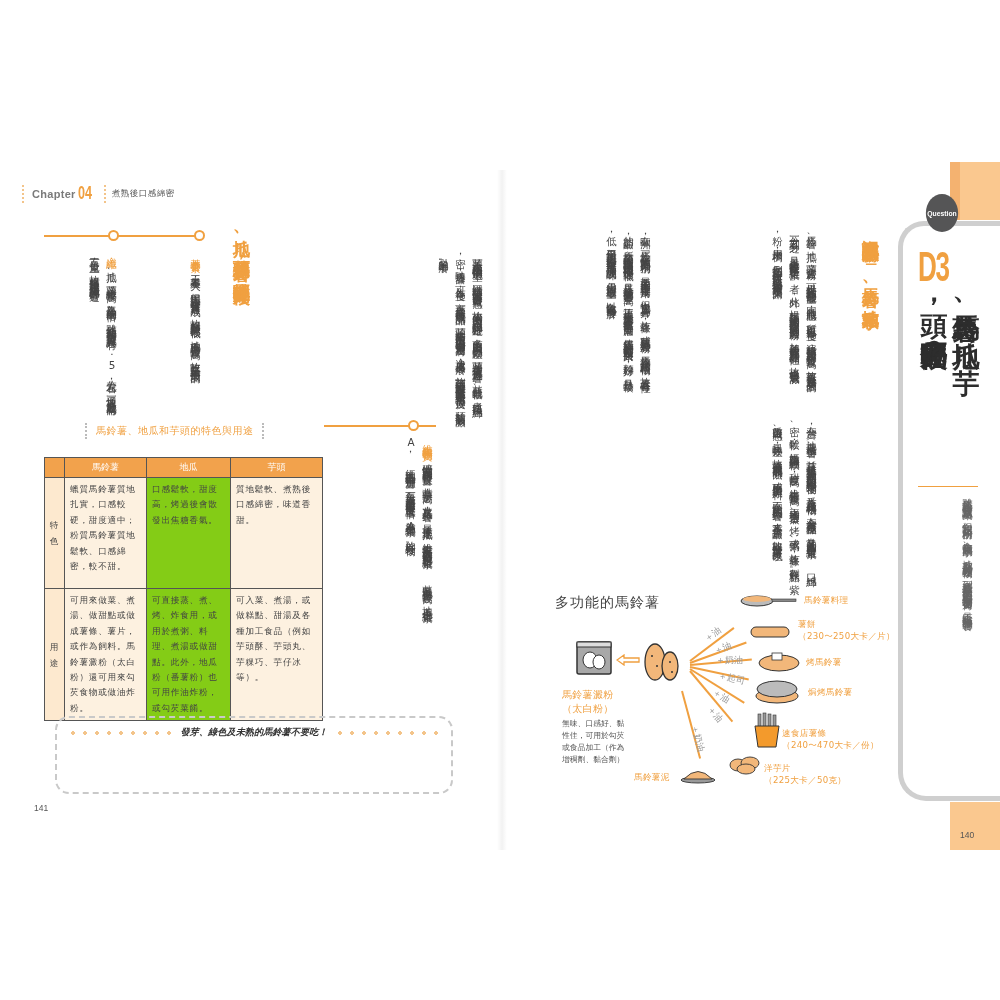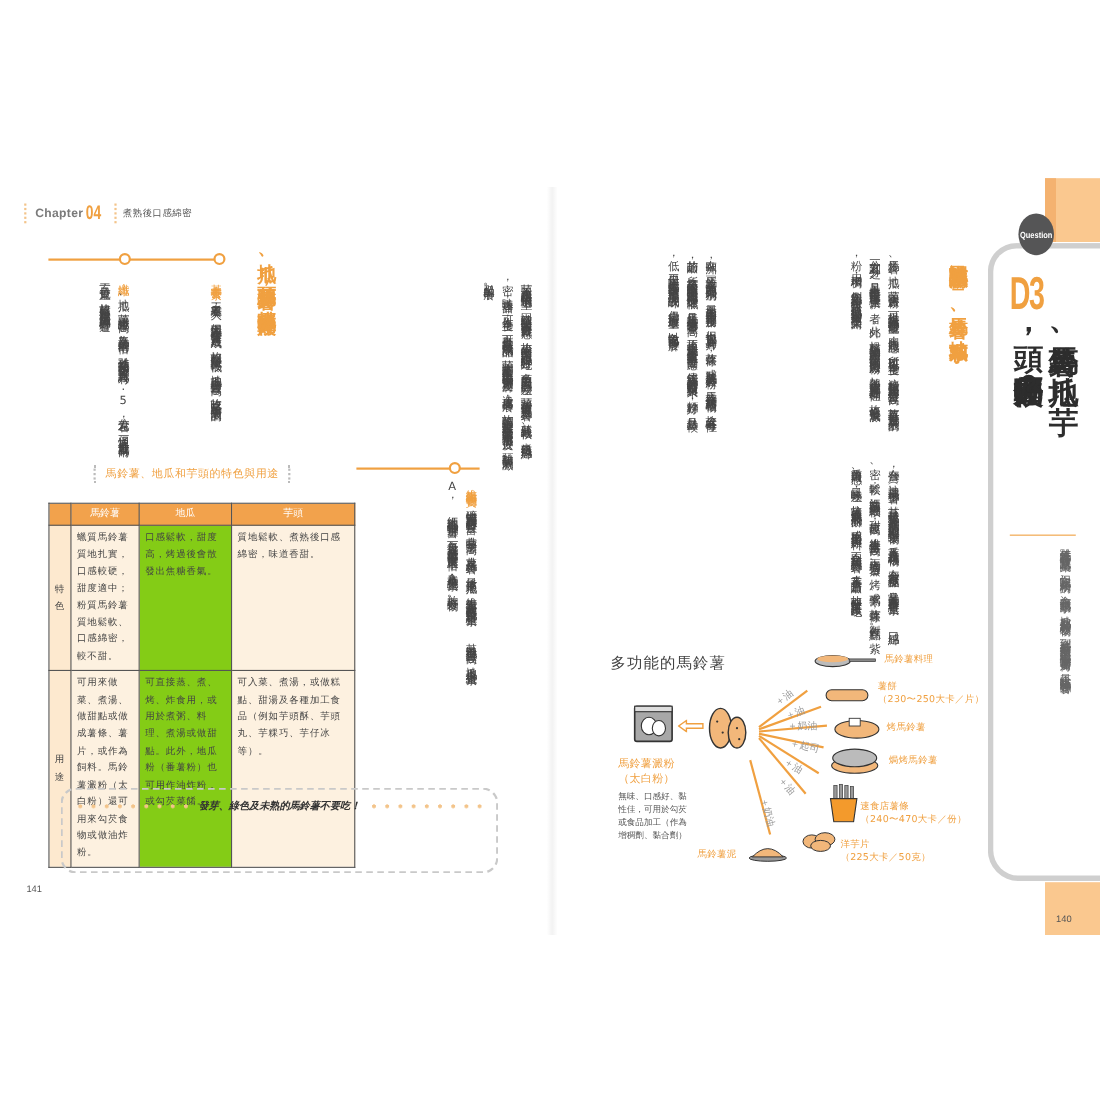--- a/index.html
+++ b/index.html
@@ -120,21 +120,21 @@
         <th>地瓜</th>
         <th>芋頭</th>
       </tr>
     </thead>
     <tbody>
       <tr style="height:111px;">
         <td class="rowhead">
           <span>特</span>
           <span>色</span>
         </td>
-        <td class="shade" style="width:62px;">蠟質馬鈴薯質地扎實，口感較硬，甜度適中；粉質馬鈴薯質地鬆軟、口感綿密，較不甜。</td>
+        <td class="shade" style="width:82px;">蠟質馬鈴薯質地扎實，口感較硬，甜度適中；粉質馬鈴薯質地鬆軟、口感綿密，較不甜。</td>
         <td class="white" style="width:84px;">口感鬆軟，甜度高，烤過後會散發出焦糖香氣。</td>
         <td class="shade">質地鬆軟、煮熟後口感綿密，味道香甜。</td>
       </tr>
       <tr style="height:128px;">
         <td class="rowhead">
           <span>用</span>
           <span>途</span>
         </td>
         <td class="shade">可用來做菜、煮湯、做甜點或做成薯條、薯片，或作為飼料。馬鈴薯澱粉（太白粉）還可用來勾芡食物或做油炸粉。</td>
         <td class="white">可直接蒸、煮、烤、炸食用，或用於煮粥、料理、煮湯或做甜點。此外，地瓜粉（番薯粉）也可用作油炸粉，或勾芡菜餚。</td>
@@ -144,21 +144,21 @@
   </table>
 
   <div class="warn">
     <div class="warn-title">
       <span class="dotline"></span>
       <span>發芽、綠色及未熟的馬鈴薯不要吃！</span>
       <span class="dotline"></span>
     </div>
   </div>
 
-  <div class="pageno" style="left:24px; top:803px;">141</div>
+  <div class="pageno" style="left:34px; top:803px;">141</div>
 
   <div class="qtab">
       <span class="edge"></span>
     </div>
   <div class="qframe"></div>
   <div class="qbadge">Question</div>
   <div class="qnum">D3</div>
 
   <div class="vt qtitle" style="left:912px; top:294px; height:190px; width:70px;">
     <span>馬鈴薯、地瓜、芋</span><br>

